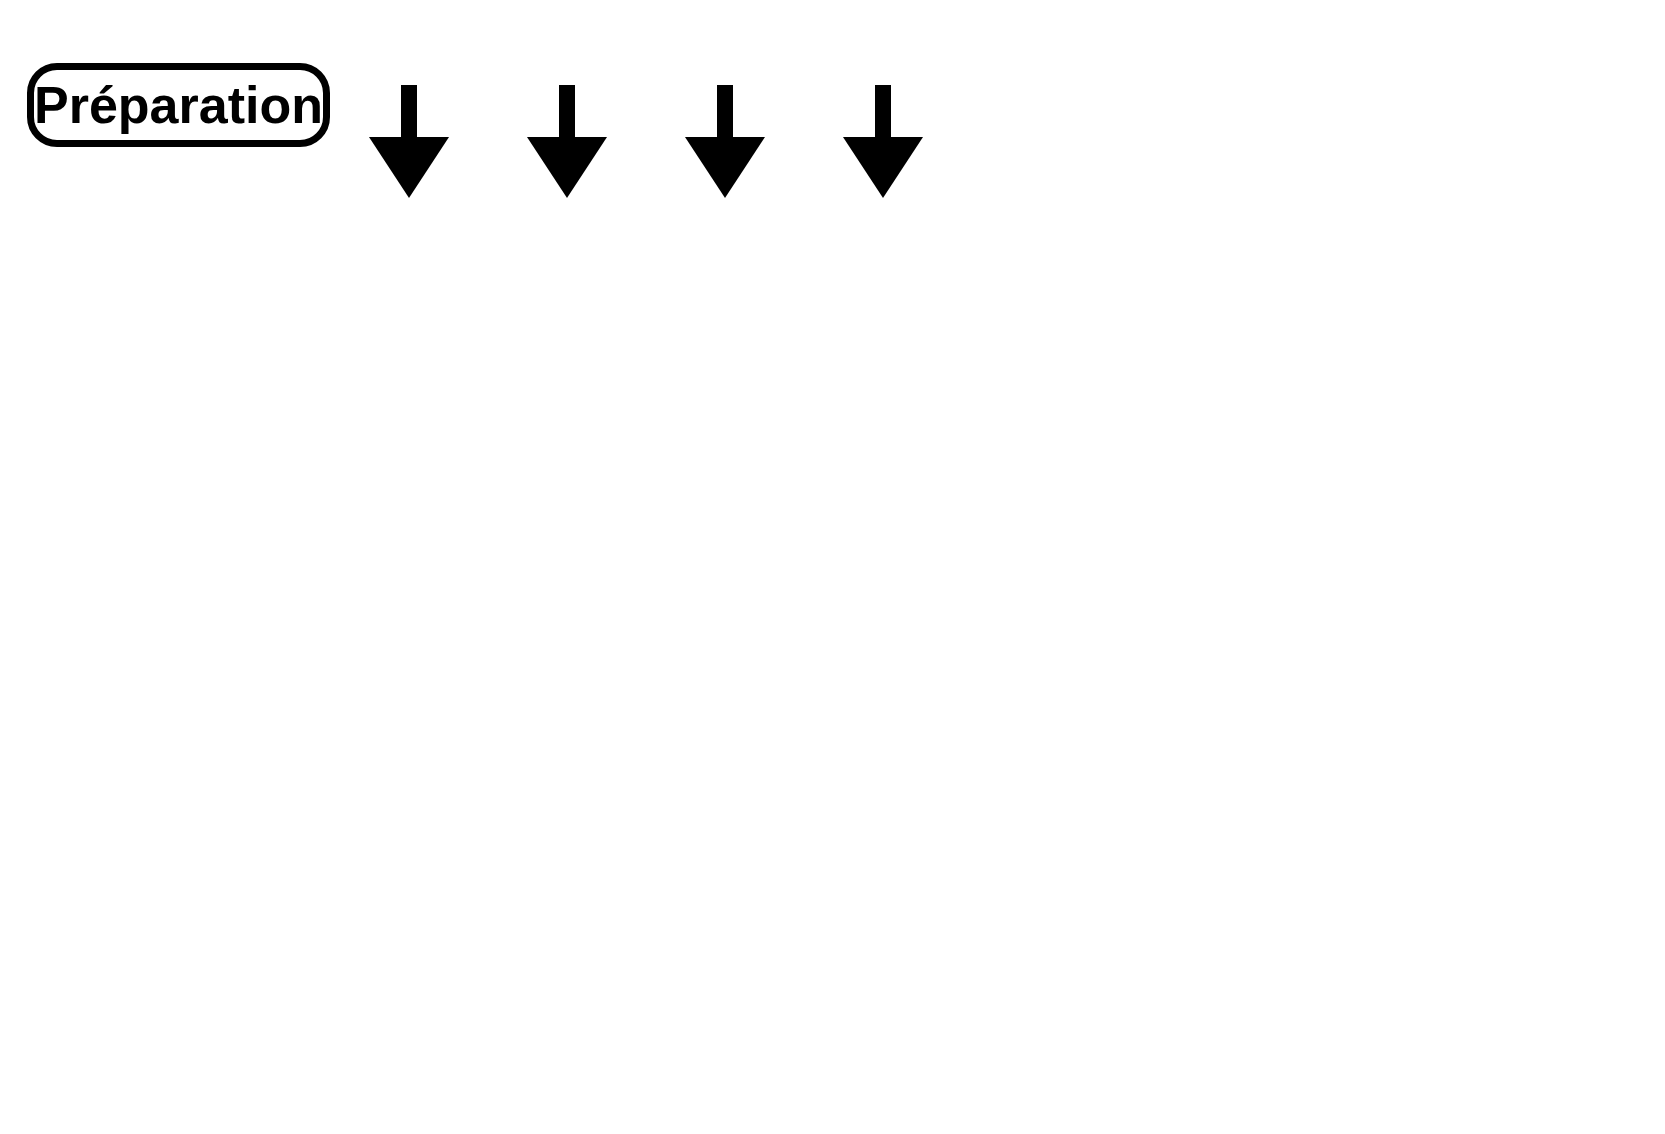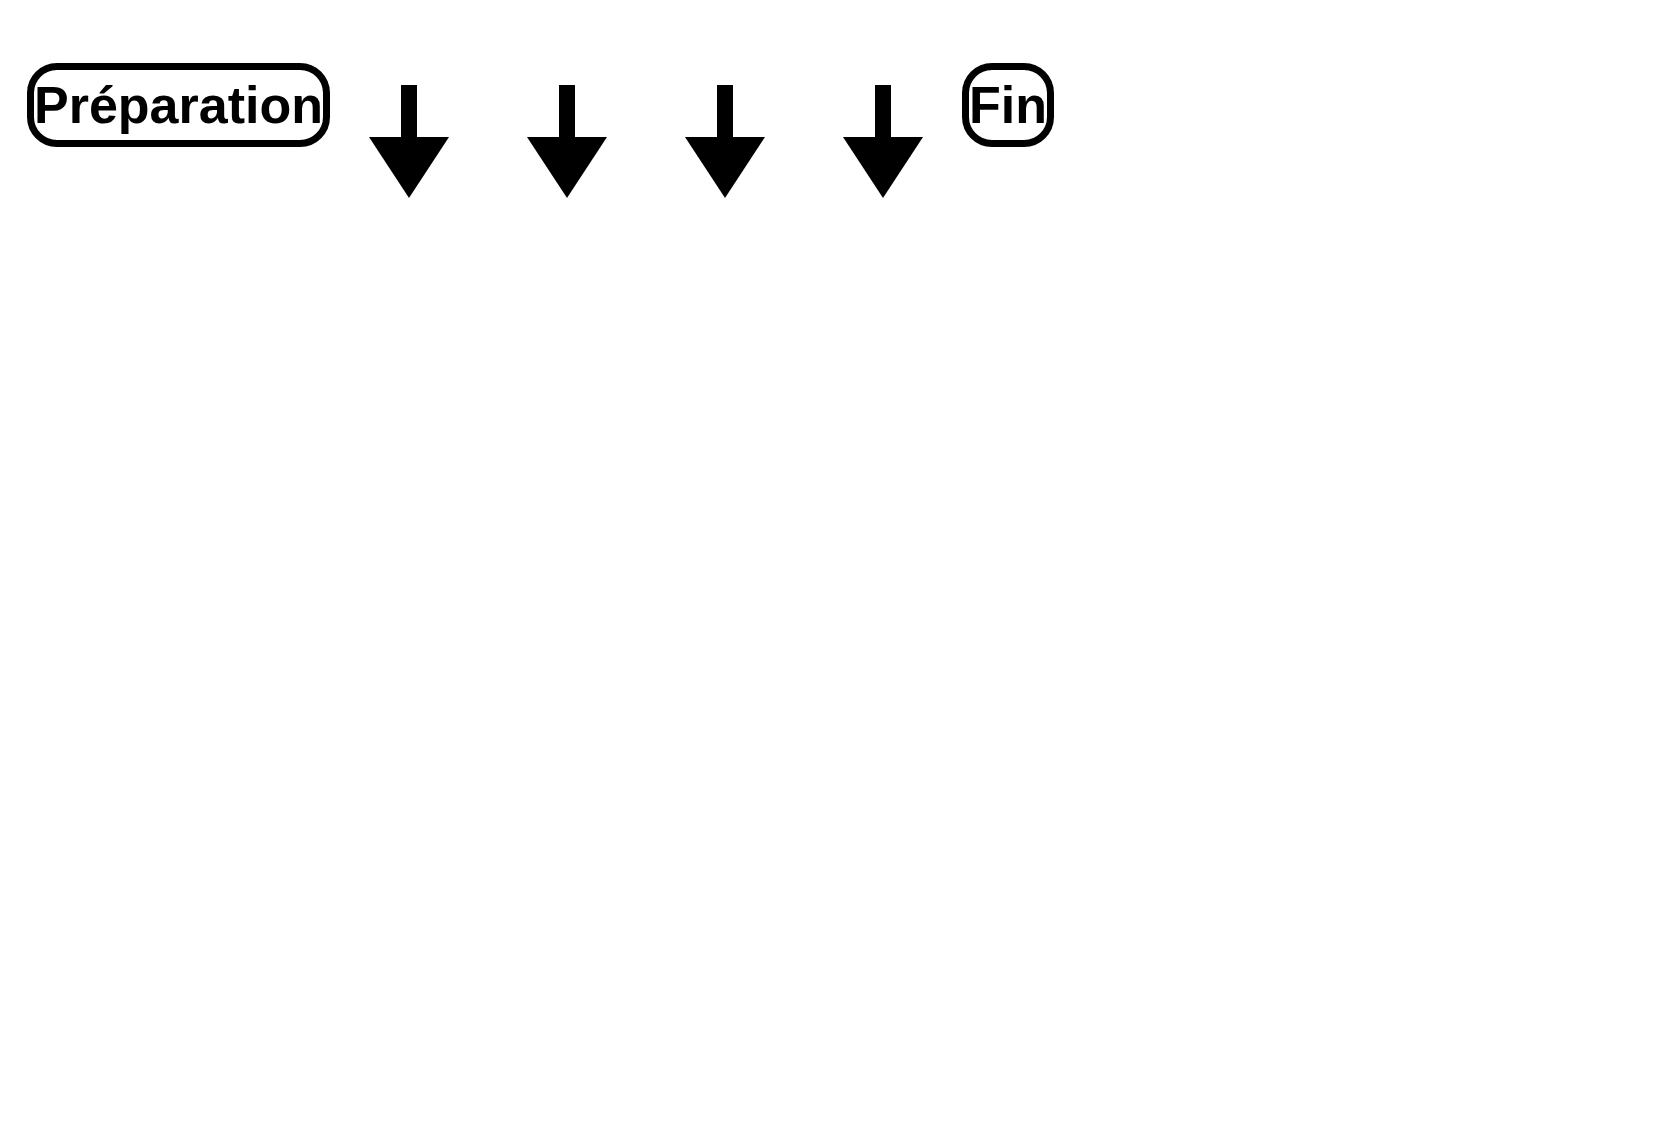--- a/index.html
+++ b/index.html
@@ -83,17 +83,14 @@
   </div>
 
 
   <div class="arrow-row">
     <svg class="arrow-svg" width="84" height="114" viewBox="0 0 84 114" aria-hidden="true">
       <rect x="34" y="0" width="16" height="56" fill="#000000"></rect>
       <polygon points="2,52 82,52 42,113" fill="#000000"></polygon>
     </svg>
   </div>
 
-  <div class="node">
-    <span class="node-label">Fin</span>
-  </div>
 
 </div>
 
 </body></html>

